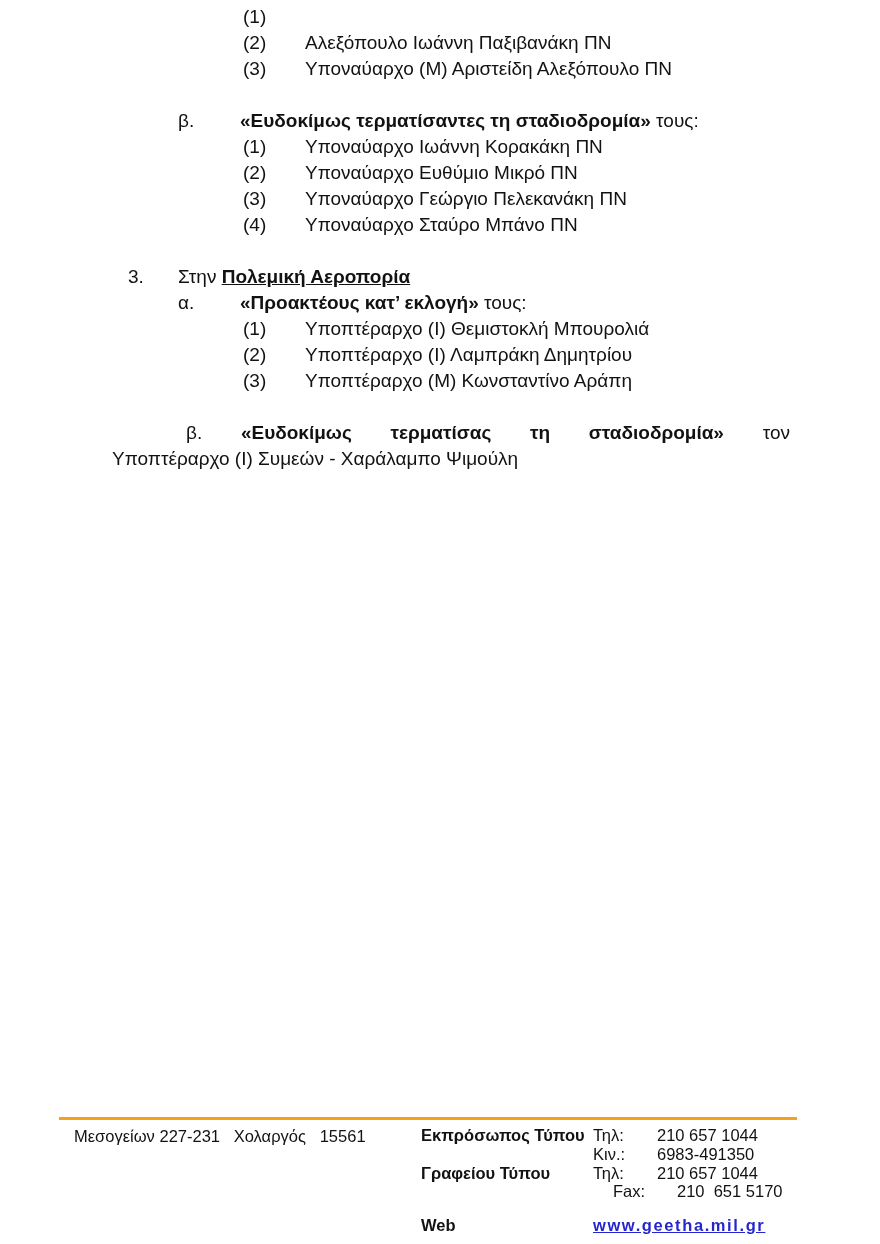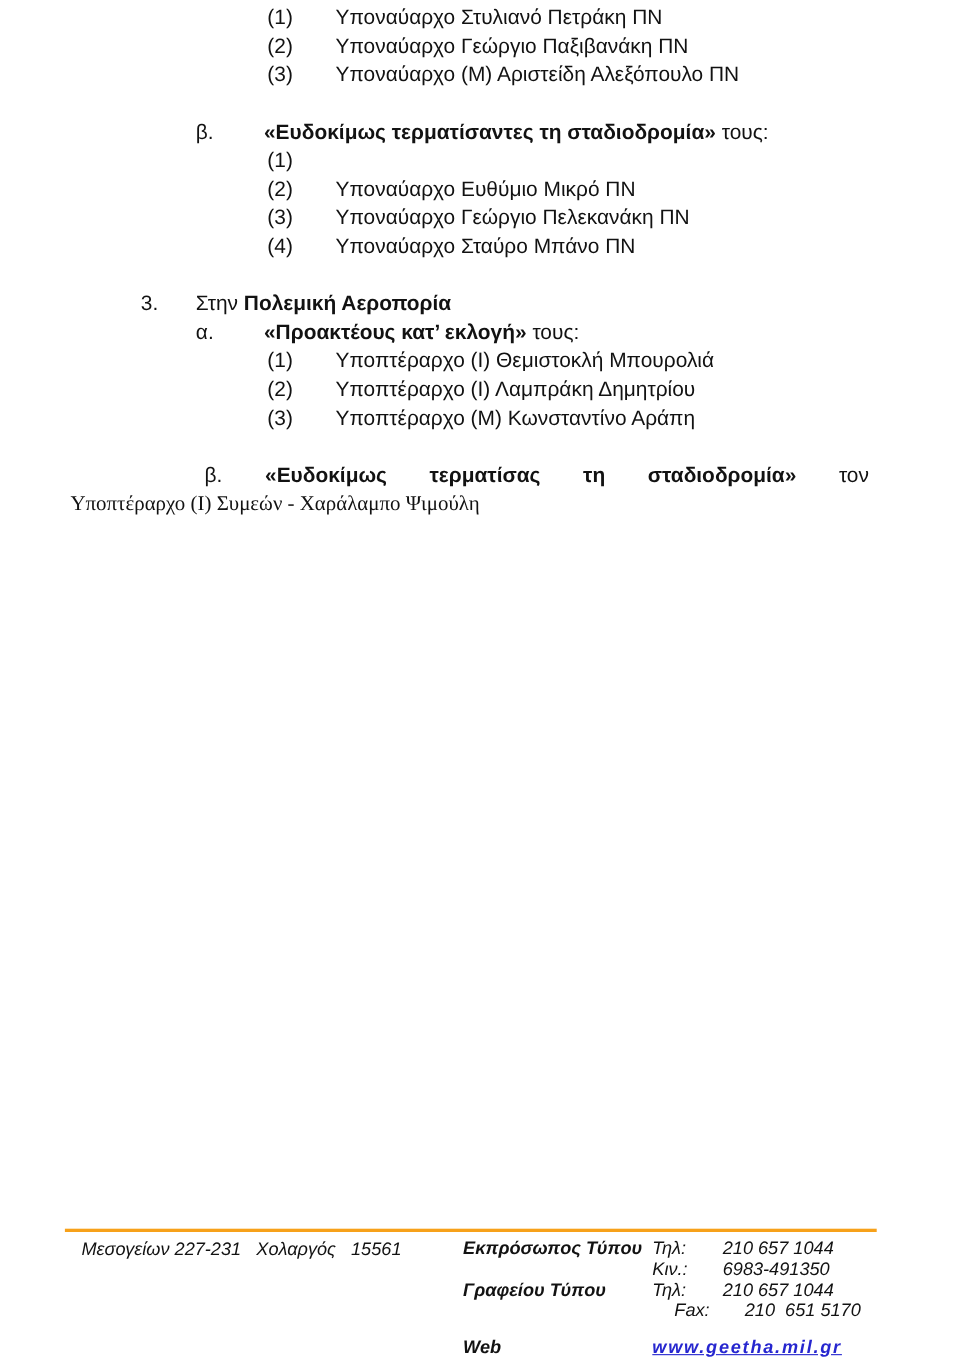--- a/index.html
+++ b/index.html
@@ -18,35 +18,35 @@
     overflow:hidden;
   }
   .body-text{position:absolute;top:4px;left:0;right:0;}
   .row{display:flex;font-size:19px;line-height:26px;white-space:pre;}
   .row.l1{padding-left:128px;}
   .row.l1 .num1{width:50px;flex:0 0 auto;}
   .row.l2{padding-left:178px;}
   .row.l2 .lbl{width:62px;flex:0 0 auto;}
   .row.l3{padding-left:243px;}
   .row.l3 .num{width:62px;flex:0 0 auto;}
-  .row.plain{padding-left:64px;font-family:Liberation Serif, serif;}
+  .row.plain{padding-left:112px;}
   .spacer{height:26px;}
   b{font-weight:bold;}
-  .u{}
+  .u{text-decoration:underline;}
   .jline{
     margin-left:186px;width:604px;
     display:flex;justify-content:space-between;
     font-size:19px;line-height:26px;
   }
   
   .footer{position:absolute;left:0;top:1117px;width:880px;height:127px;}
   .fline{position:absolute;left:59px;top:0;width:738px;height:2.5px;background:var(--accent);}
   .footer .fitem{
     position:absolute;
-    font-style:italic;font-size:16.5px;line-height:18px;
+    font-size:16.5px;line-height:18px;
     white-space:pre;
   }
   .faddress{left:74px;top:10px;}
   .flabel{font-weight:bold;}
   .fcol1{left:421px;}
   .fcol2{left:593px;}
   .fcol3{left:657px;}
   .r1{top:9px;}.r2{top:28px;}.r3{top:47px;}.r4{top:65px;margin-left:20px;}.r5{top:84px;margin-top:44px;}.r6{top:99px;text-align:center;}
   a.flink{
     color:var(--link);
@@ -58,40 +58,40 @@
 </style>
 </head>
 <body>
 
 <div class="page">
 
   <main class="body-text">
 
     <div class="row l3">
       <span class="num">(1)</span>
-      <span class="txt">Υποναύαρχο Στυλιανό Πετράκη ΠΝ</span>
     </div>
     <div class="row l3">
       <span class="num">(2)</span>
-      <span class="txt">Υποναύαρχο Γεώργιο Παξιβανάκη ΠΝ</span>
+      <span class="txt">Αλεξόπουλο Ιωάννη Παξιβανάκη ΠΝ</span>
     </div>
     <div class="row l3">
       <span class="num">(3)</span>
       <span class="txt">Υποναύαρχο (Μ) Αριστείδη Αλεξόπουλο ΠΝ</span>
     </div>
 
     <div class="spacer"></div>
 
     <div class="row l2">
       <span class="lbl">β.</span>
       <span class="txt"><b>«Ευδοκίμως τερματίσαντες τη σταδιοδρομία»</b><span> τους:</span></span>
     </div>
 
     <div class="row l3">
       <span class="num">(1)</span>
+      <span class="txt">Υποναύαρχο Ιωάννη Κορακάκη ΠΝ</span>
     </div>
     <div class="row l3">
       <span class="num">(2)</span>
       <span class="txt">Υποναύαρχο Ευθύμιο Μικρό ΠΝ</span>
     </div>
     <div class="row l3">
       <span class="num">(3)</span>
       <span class="txt">Υποναύαρχο Γεώργιο Πελεκανάκη ΠΝ</span>
     </div>
     <div class="row l3">

